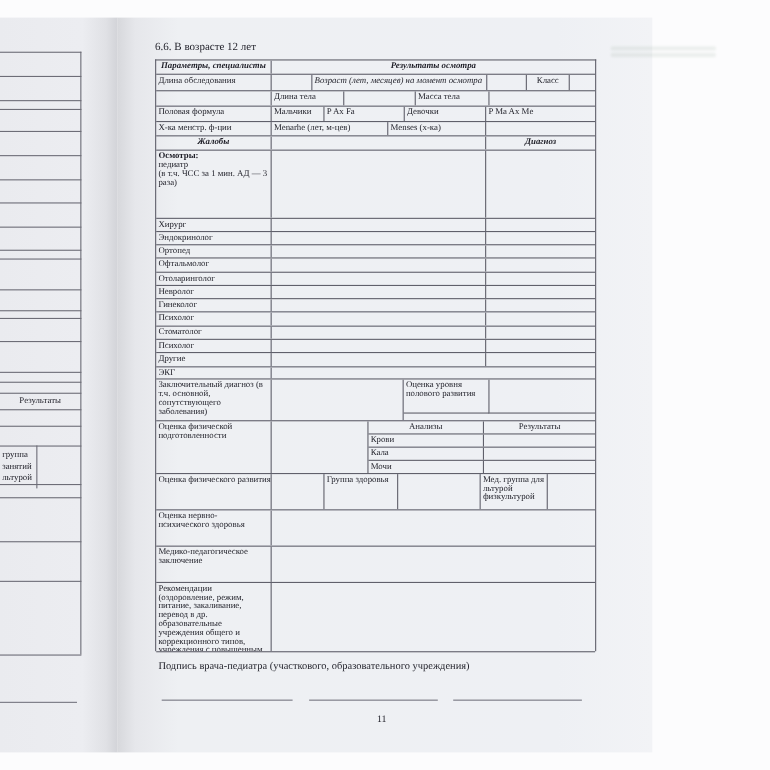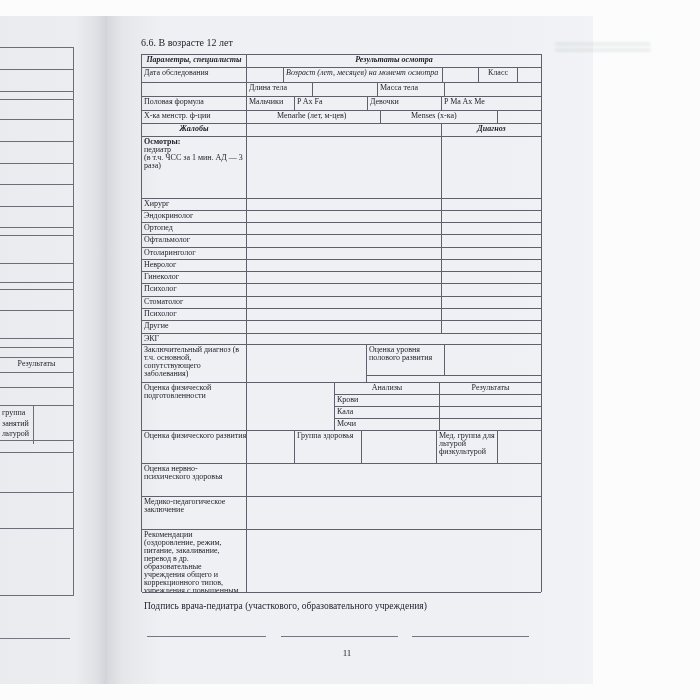--- a/index.html
+++ b/index.html
@@ -100,21 +100,21 @@
     <div class="page-title">6.6. В возрасте 12 лет</div>
 
     <div class="doc-table">
 
       <div class="row" style="height:13px;">
         <div class="cell bi" style="width:105px;">Параметры, специалисты</div>
         <div class="cell grow bi">Результаты осмотра</div>
       </div>
 
       <div class="row" style="height:15px;">
-        <div class="cell nw" style="width:105px;">Дата обследования</div>
+        <div class="cell nw" style="width:105px;">Длина обследования</div>
         <div class="cell" style="width:37px;"></div>
         <div class="cell nw" style="width:159px;font-style:italic;">Возраст (лет, месяцев) на момент осмотра</div>
         <div class="cell" style="width:36px;"></div>
         <div class="cell c" style="width:39px;">Класс</div>
         <div class="cell grow"></div>
       </div>
 
       <div class="row" style="height:14px;">
         <div class="cell" style="width:105px;"></div>
         <div class="cell nw" style="width:66px;">Длина тела</div>
@@ -124,21 +124,21 @@
       </div>
 
       <div class="row" style="height:14px;">
         <div class="cell nw" style="width:105px;">Половая формула</div>
         <div class="cell nw" style="width:48px;">Мальчики</div>
         <div class="cell nw" style="width:73px;">P Ax Fa</div>
         <div class="cell nw" style="width:74px;">Девочки</div>
         <div class="cell grow nw">P Ma Ax Me</div>
       </div>
 
-      <div class="row" style="height:13px;gap:28px;">
+      <div class="row" style="height:13px;">
         <div class="cell nw" style="width:105px;">Х-ка менстр. ф-ции</div>
         <div class="cell nw" style="width:106px;">Menarhe (лет, м-цев)</div>
         <div class="cell nw" style="width:89px;">Menses (х-ка)</div>
         <div class="cell grow"></div>
       </div>
 
       <div class="row" style="height:13px;">
         <div class="cell bi" style="width:105px;">Жалобы</div>
         <div class="cell" style="width:195px;"></div>
         <div class="cell grow bi">Диагноз</div>

